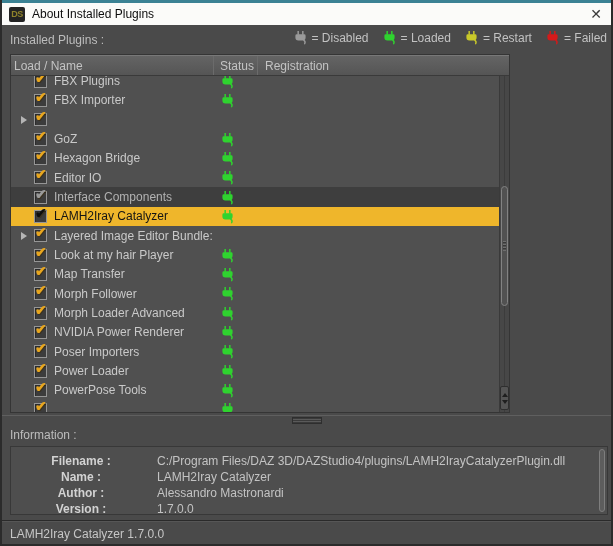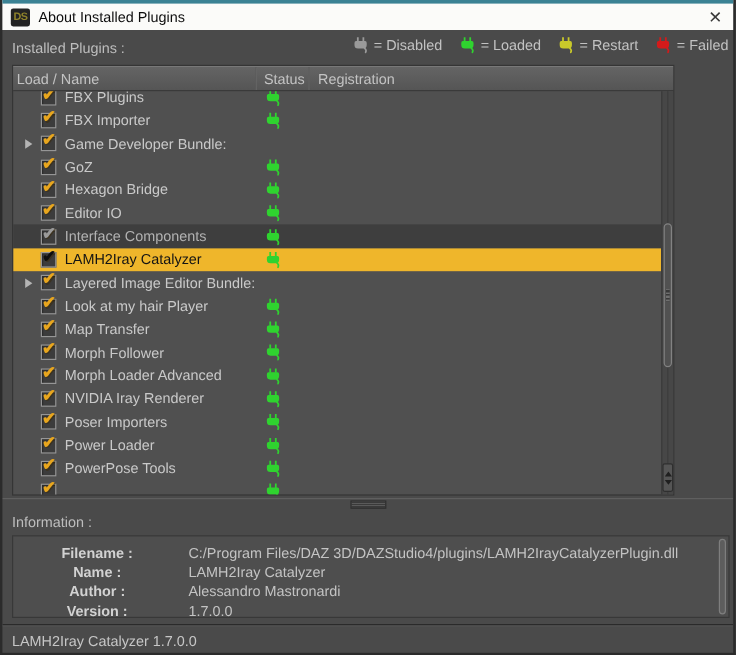--- a/index.html
+++ b/index.html
@@ -28,21 +28,21 @@
   }
   
   .plugins-label { position:absolute; left:8px; top:33px; color:#bdbdbd; }
   .legend { position:absolute; right:4px; top:30px; display:flex; align-items:center; gap:14px; }
   .legend-item { display:flex; align-items:center; gap:5px; }
   .legend-label { color:#c2c2c2; }
   .plug-slot { display:flex; align-items:center; }
   .plug-icon { display:block; }
   
   .list-frame {
-    position:absolute; left:8px; top:54px; width:552px; height:359px;
+    position:absolute; left:8px; top:54px; width:500px; height:359px;
     border:1px solid #353535; background:#505050;
   }
   .list-header {
     position:relative; height:21px; display:flex; align-items:center;
     background:linear-gradient(#646464,#555555);
     border-top:1px solid #787878; border-bottom:1px solid #3a3a3a;
     color:#c3c3c3;
   }
   .hdr-name { position:absolute; left:3px; }
   .hdr-status { position:absolute; left:209px; }
@@ -223,21 +223,20 @@
     <path d="M10.5,10.3 q2.2,1.6 1,3.9" stroke="currentColor" stroke-width="1.5" fill="none" stroke-linecap="round"></path>
   </svg>
             </span>
   </div>
 
   <div class="row">
     <span class="expander" style="visibility: visible;"></span>
     <span class="checkbox">
       <span class="check-icon">✔</span>
     </span>
-    <span class="row-label">Game Developer Bundle:</span>
     <span class="status-cell"></span>
   </div>
 
   <div class="row">
     <span class="expander"></span>
     <span class="checkbox">
       <span class="check-icon">✔</span>
     </span>
     <span class="row-label">GoZ</span>
     <span class="status-cell" style="color: rgb(47, 211, 47);">
@@ -385,21 +384,21 @@
     <path d="M10.5,10.3 q2.2,1.6 1,3.9" stroke="currentColor" stroke-width="1.5" fill="none" stroke-linecap="round"></path>
   </svg>
             </span>
   </div>
 
   <div class="row">
     <span class="expander"></span>
     <span class="checkbox">
       <span class="check-icon">✔</span>
     </span>
-    <span class="row-label">NVIDIA Iray Renderer</span>
+    <span class="row-label">NVIDIA Power Renderer</span>
     <span class="status-cell" style="color: rgb(47, 211, 47);">
               <svg class="plug-icon" width="13" height="15" viewBox="0 0 14 15">
     <path d="M4.5 0.5 V4.5" stroke="currentColor" stroke-width="1.6" fill="none"></path>
     <path d="M9.5 0.5 V4.5" stroke="currentColor" stroke-width="1.6" fill="none"></path>
     <path d="M3,4 h8 q1.5,0 1.5,1.6 v1.8 q0,3.2 -3.2,3.2 h-4.6 q-3.2,0 -3.2,-3.2 v-1.8 q0,-1.6 1.5,-1.6 z" fill="currentColor"></path>
     <path d="M10.5,10.3 q2.2,1.6 1,3.9" stroke="currentColor" stroke-width="1.5" fill="none" stroke-linecap="round"></path>
   </svg>
             </span>
   </div>
 

